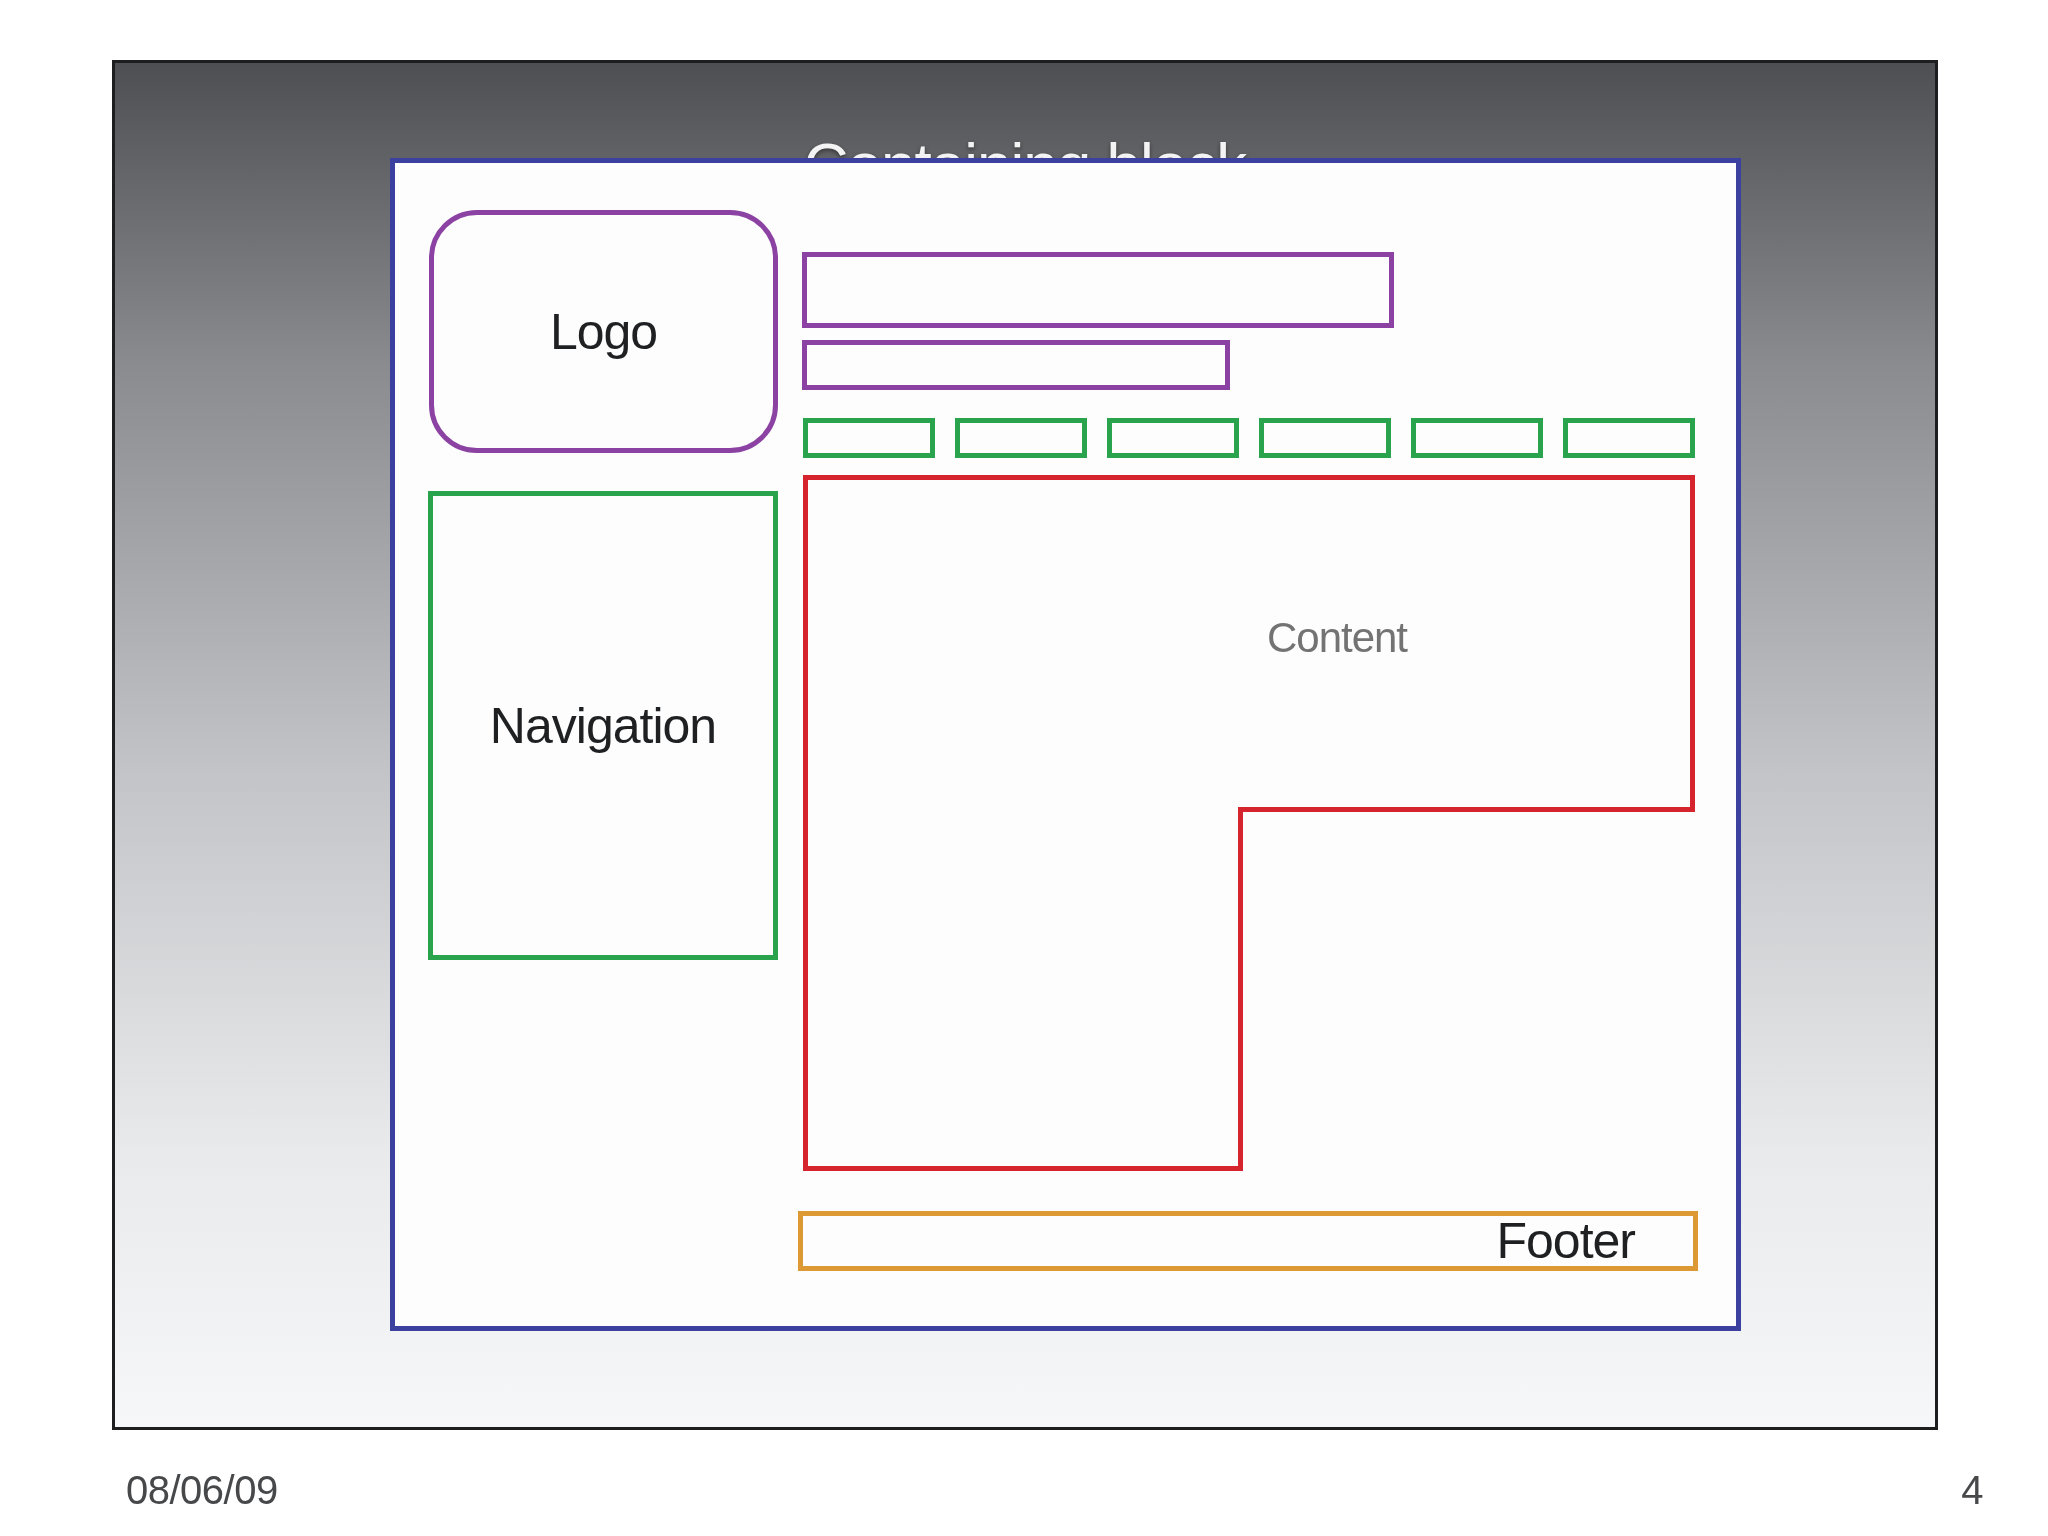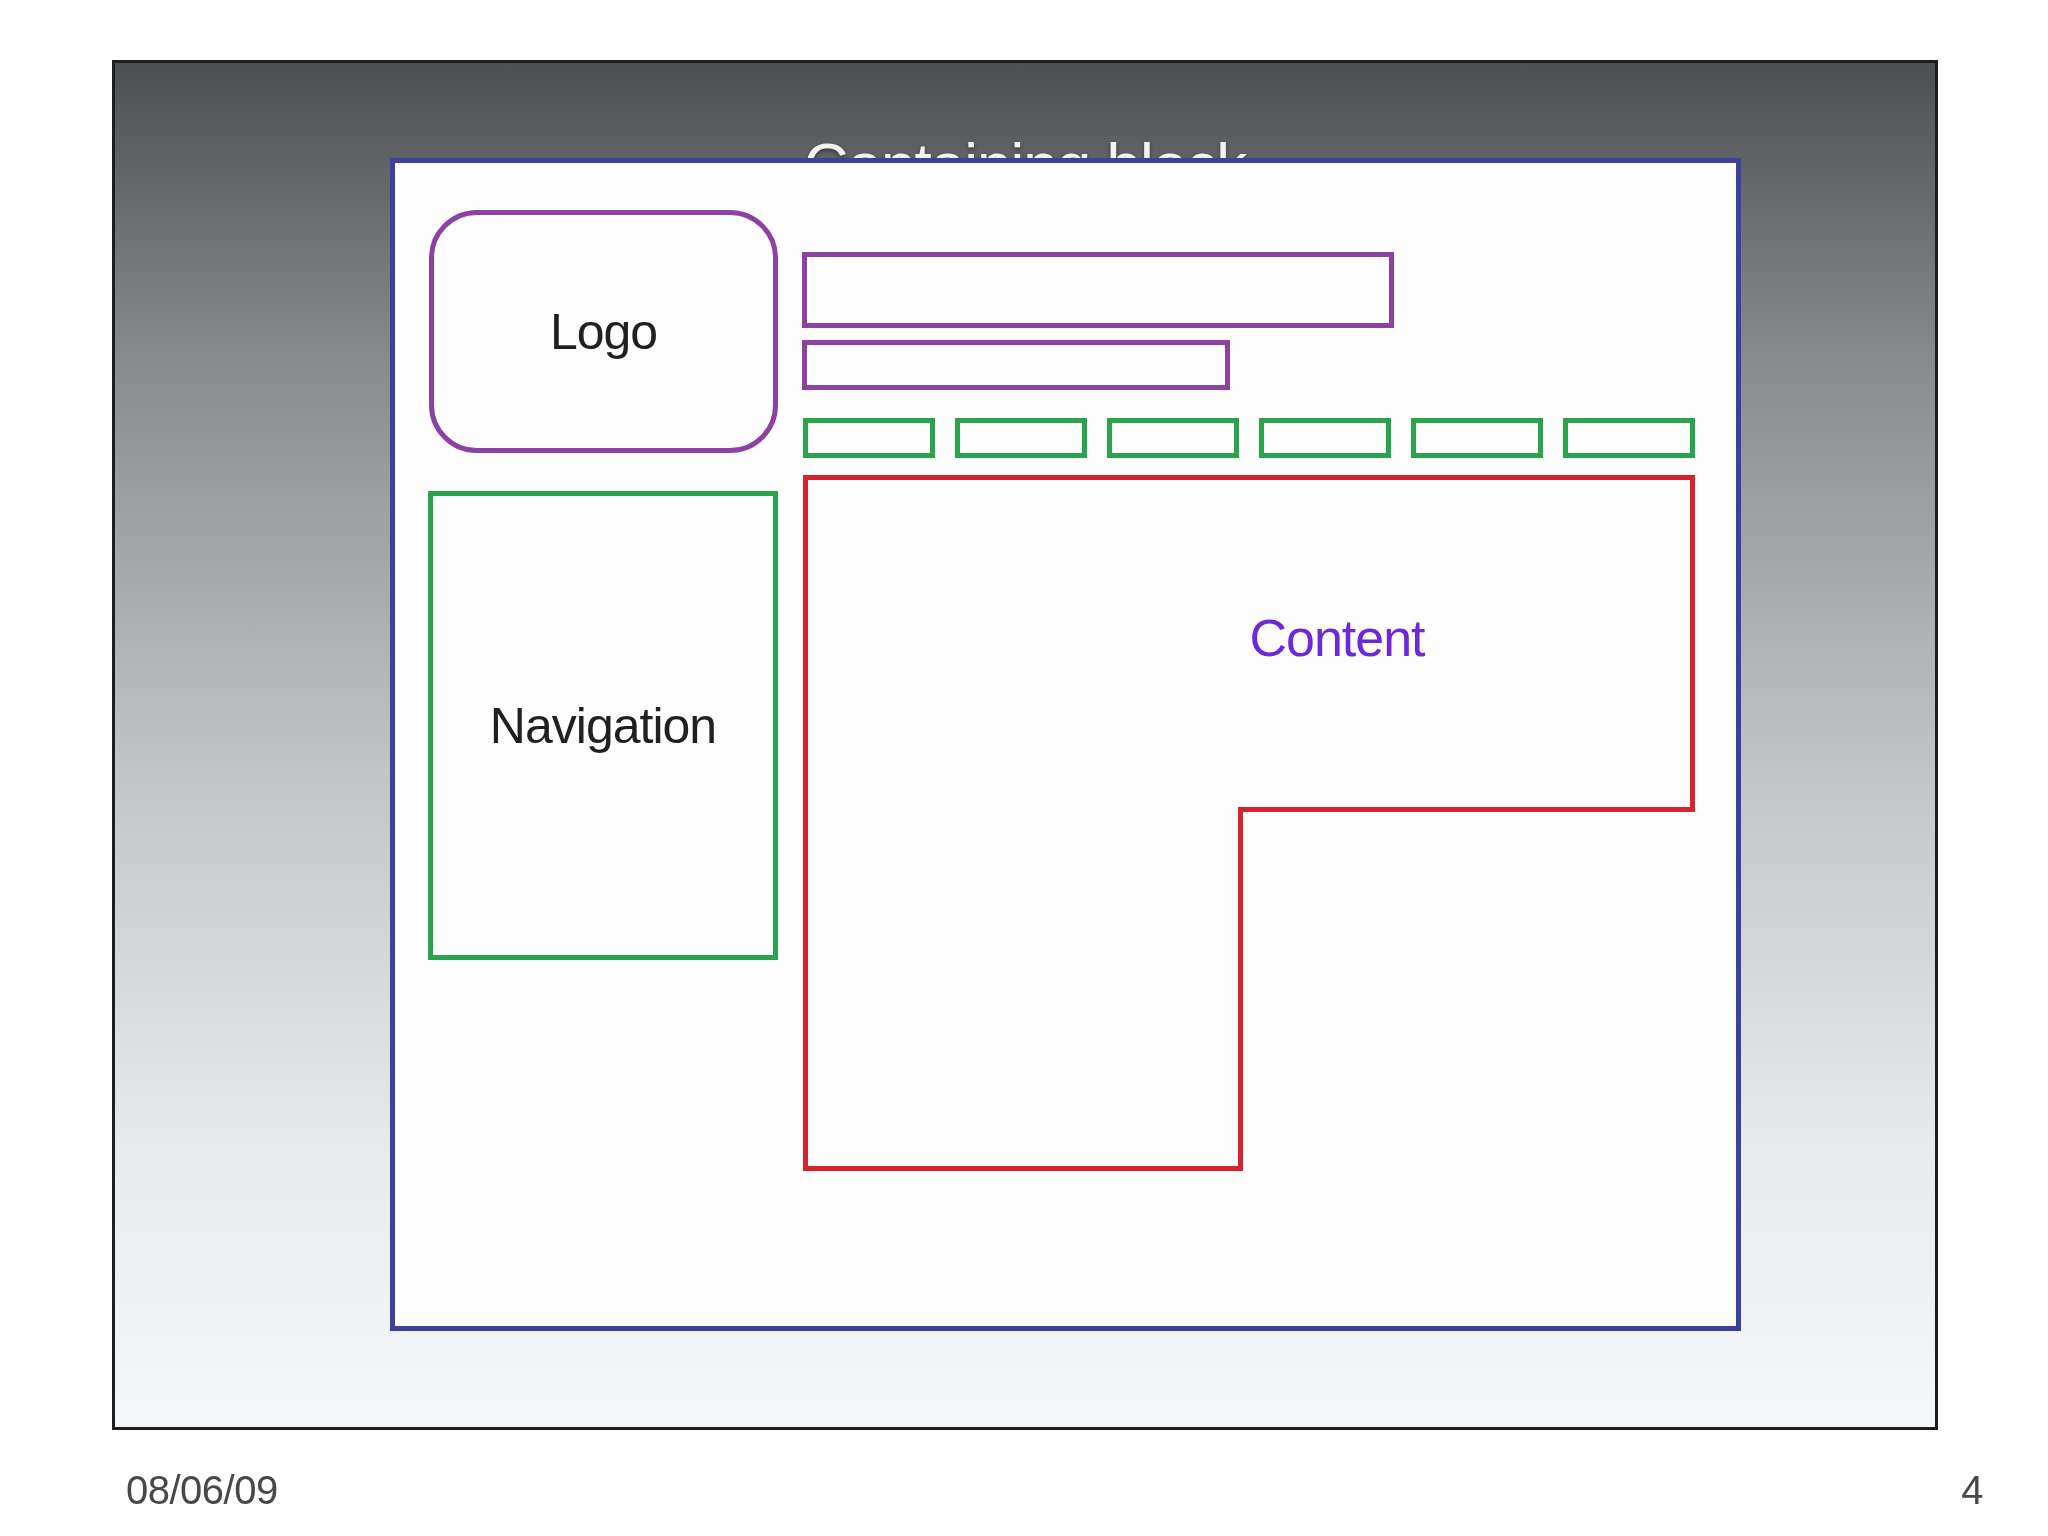--- a/index.html
+++ b/index.html
@@ -30,21 +30,21 @@
   .nav-row{position:absolute;left:408px;top:255px;width:892px;height:40px;display:flex;gap:20px;}
   .nav-btn{width:132px;height:40px;border:5px solid var(--c-nav,#2aa44c);box-sizing:border-box;flex:0 0 auto;}
 
   .nav-box{position:absolute;left:33px;top:328px;width:350px;height:469px;
            border:5px solid var(--c-nav,#2aa44c);box-sizing:border-box;
            display:flex;align-items:center;justify-content:center;}
 
   .content-svg{position:absolute;left:408px;top:312px;width:892px;height:696px;}
   .content-svg polygon{fill:none;stroke:var(--c-content,#d5242d);stroke-width:5;}
   .content-label{position:absolute;left:408px;top:440px;width:1068px;height:70px;line-height:70px;
-                 text-align:center;font-size:52px;color:#6d28d9;letter-spacing:-1px;}
+                 text-align:center;font-size:42px;color:#737373;letter-spacing:-1px;}
 
   .ws-label{position:absolute;left:998px;top:790px;font-size:52px;line-height:86px;
             color:#26272a;letter-spacing:-1px;}
 
   .footer-bar{position:absolute;left:403px;top:1048px;width:900px;height:60px;
               border:5px solid var(--c-footer,#dd9933);box-sizing:border-box;
               display:flex;align-items:center;justify-content:flex-end;padding-right:58px;}
   .footer-bar .shape-label{font-size:50px;}
 
   
@@ -84,20 +84,23 @@
         <span class="shape-label">Navigation</span>
       </div>
 
       <svg class="content-svg" viewBox="0 0 892 696" xmlns="http://www.w3.org/2000/svg">
         <polygon points="2.5,2.5 889.5,2.5 889.5,334.5 437.5,334.5 437.5,693.5 2.5,693.5"></polygon>
       </svg>
 
       <div class="content-label">Content</div>
 
 
+      <div class="footer-bar">
+        <span class="shape-label">Footer</span>
+      </div>
 
     </div>
   </div>
 
   <div class="pf pf-date">08/06/09</div>
   <div class="pf pf-num">4</div>
 
 </div>
 
 </body></html>

